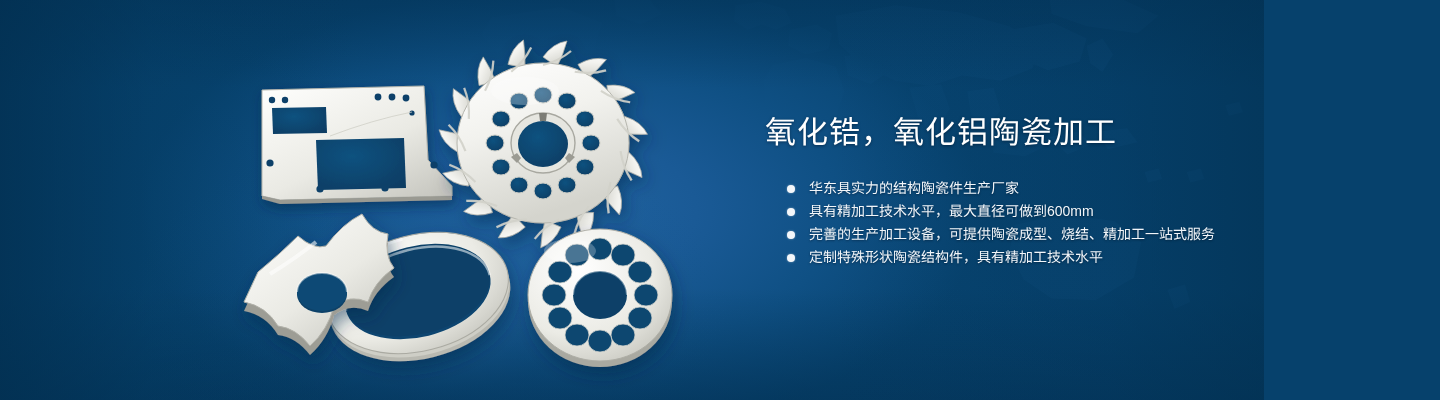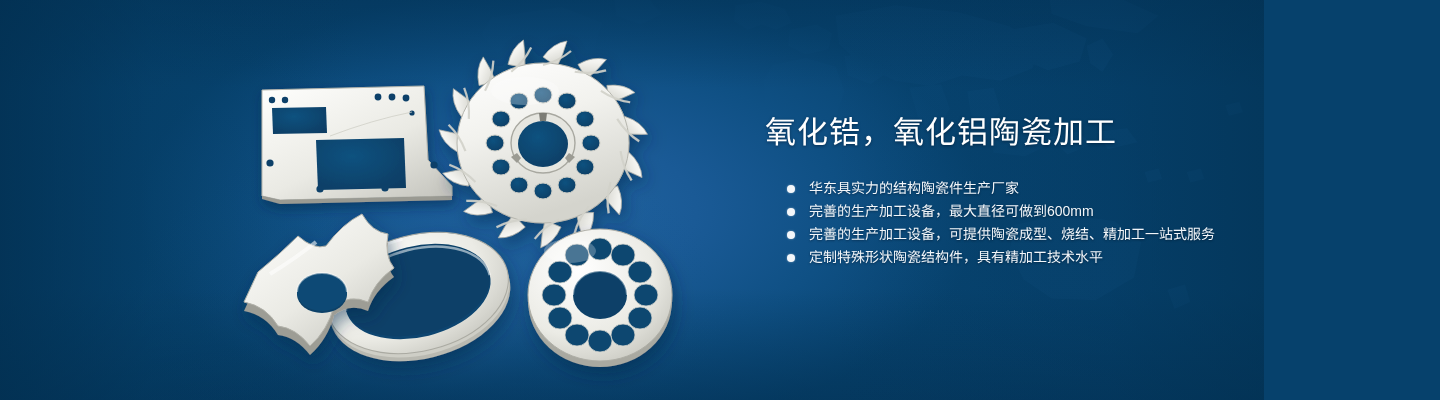--- a/index.html
+++ b/index.html
@@ -376,21 +376,21 @@
 
     <div class="headline">氧化锆，氧化铝陶瓷加工</div>
 
     <ul class="bullets">
       <li class="bullet">
         <span class="dot"></span>
         <span>华东具实力的结构陶瓷件生产厂家</span>
       </li>
       <li class="bullet">
         <span class="dot"></span>
-        <span>完善的生产加工设备，最大直径可做到600mm</span>
+        <span>具有精加工技术水平，最大直径可做到600mm</span>
       </li>
       <li class="bullet">
         <span class="dot"></span>
         <span>完善的生产加工设备，可提供陶瓷成型、烧结、精加工一站式服务</span>
       </li>
       <li class="bullet">
         <span class="dot"></span>
         <span>定制特殊形状陶瓷结构件，具有精加工技术水平</span>
       </li>
     </ul>

